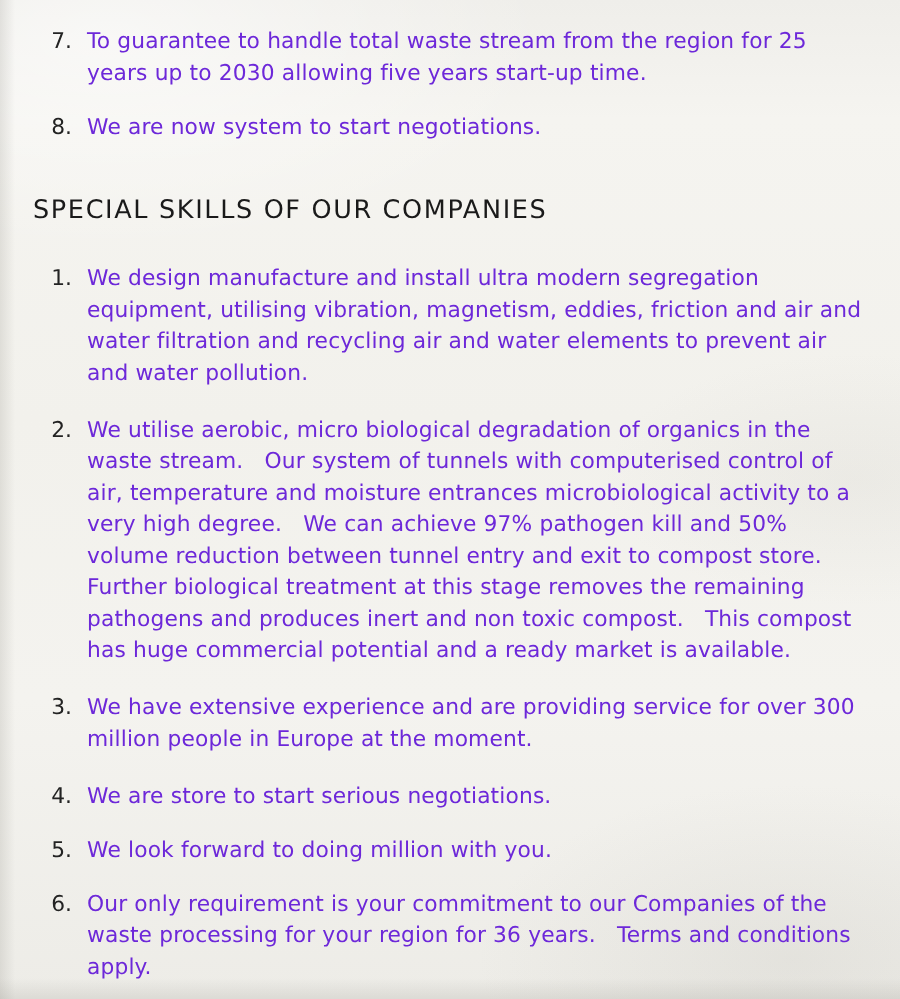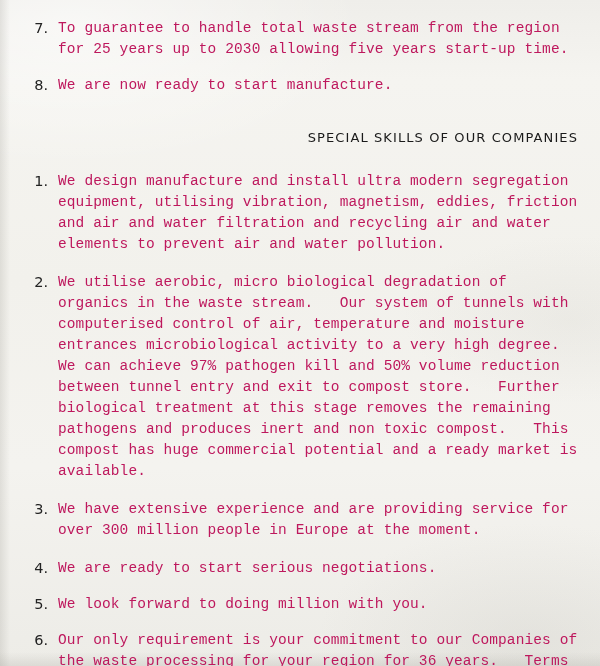--- a/index.html
+++ b/index.html
@@ -62,29 +62,28 @@
     text-align: right;
     padding-right: 10px;
     font-size: 14.5px;
     line-height: 21px;
     color: #232323;
   }
   .txt {
     flex: 1 1 auto;
     font-size: 14.5px;
     line-height: 21px;
-    color: #be185d;
+    color: #6d28d9;
     letter-spacing: 0.1px;
     white-space: pre-wrap;
-    font-family: Liberation Mono, monospace;
   }
 
   .heading {
-    text-align: right;
-    font-size: 13px;
+    text-align: left;
+    font-size: 17px;
     letter-spacing: 1.1px;
     margin: 34px 0 26px 0;
     color: #1a1a1a;
   }
 
   .section-second .item { margin-bottom: 17px; }
   .section-second .item.tight { margin-bottom: 15px; }
 </style>
 </head>
 <body>
@@ -95,42 +94,42 @@
 
 <div class="content">
 
   <div class="section-top">
     <div class="item">
       <div class="num">7.</div>
       <div class="txt">To guarantee to handle total waste stream from the region for 25 years up to 2030 allowing five years start-up time.</div>
     </div>
     <div class="item">
       <div class="num">8.</div>
-      <div class="txt">We are now ready to start manufacture.</div>
+      <div class="txt">We are now system to start negotiations.</div>
     </div>
   </div>
 
   <div class="heading">SPECIAL SKILLS OF OUR COMPANIES</div>
 
   <div class="section-second">
     <div class="item">
       <div class="num">1.</div>
       <div class="txt">We design manufacture and install ultra modern segregation equipment, utilising vibration, magnetism, eddies, friction and air and water filtration and recycling air and water elements to prevent air and water pollution.</div>
     </div>
     <div class="item">
       <div class="num">2.</div>
       <div class="txt">We utilise aerobic, micro biological degradation of organics in the waste stream.   Our system of tunnels with computerised control of air, temperature and moisture entrances microbiological activity to a very high degree.   We can achieve 97% pathogen kill and 50% volume reduction between tunnel entry and exit to compost store.   Further biological treatment at this stage removes the remaining pathogens and produces inert and non toxic compost.   This compost has huge commercial potential and a ready market is available.</div>
     </div>
     <div class="item">
       <div class="num">3.</div>
       <div class="txt">We have extensive experience and are providing service for over 300 million people in Europe at the moment.</div>
     </div>
     <div class="item tight">
       <div class="num">4.</div>
-      <div class="txt">We are ready to start serious negotiations.</div>
+      <div class="txt">We are store to start serious negotiations.</div>
     </div>
     <div class="item tight">
       <div class="num">5.</div>
       <div class="txt">We look forward to doing million with you.</div>
     </div>
     <div class="item">
       <div class="num">6.</div>
       <div class="txt">Our only requirement is your commitment to our Companies of the waste processing for your region for 36 years.   Terms and conditions apply.</div>
     </div>
   </div>

